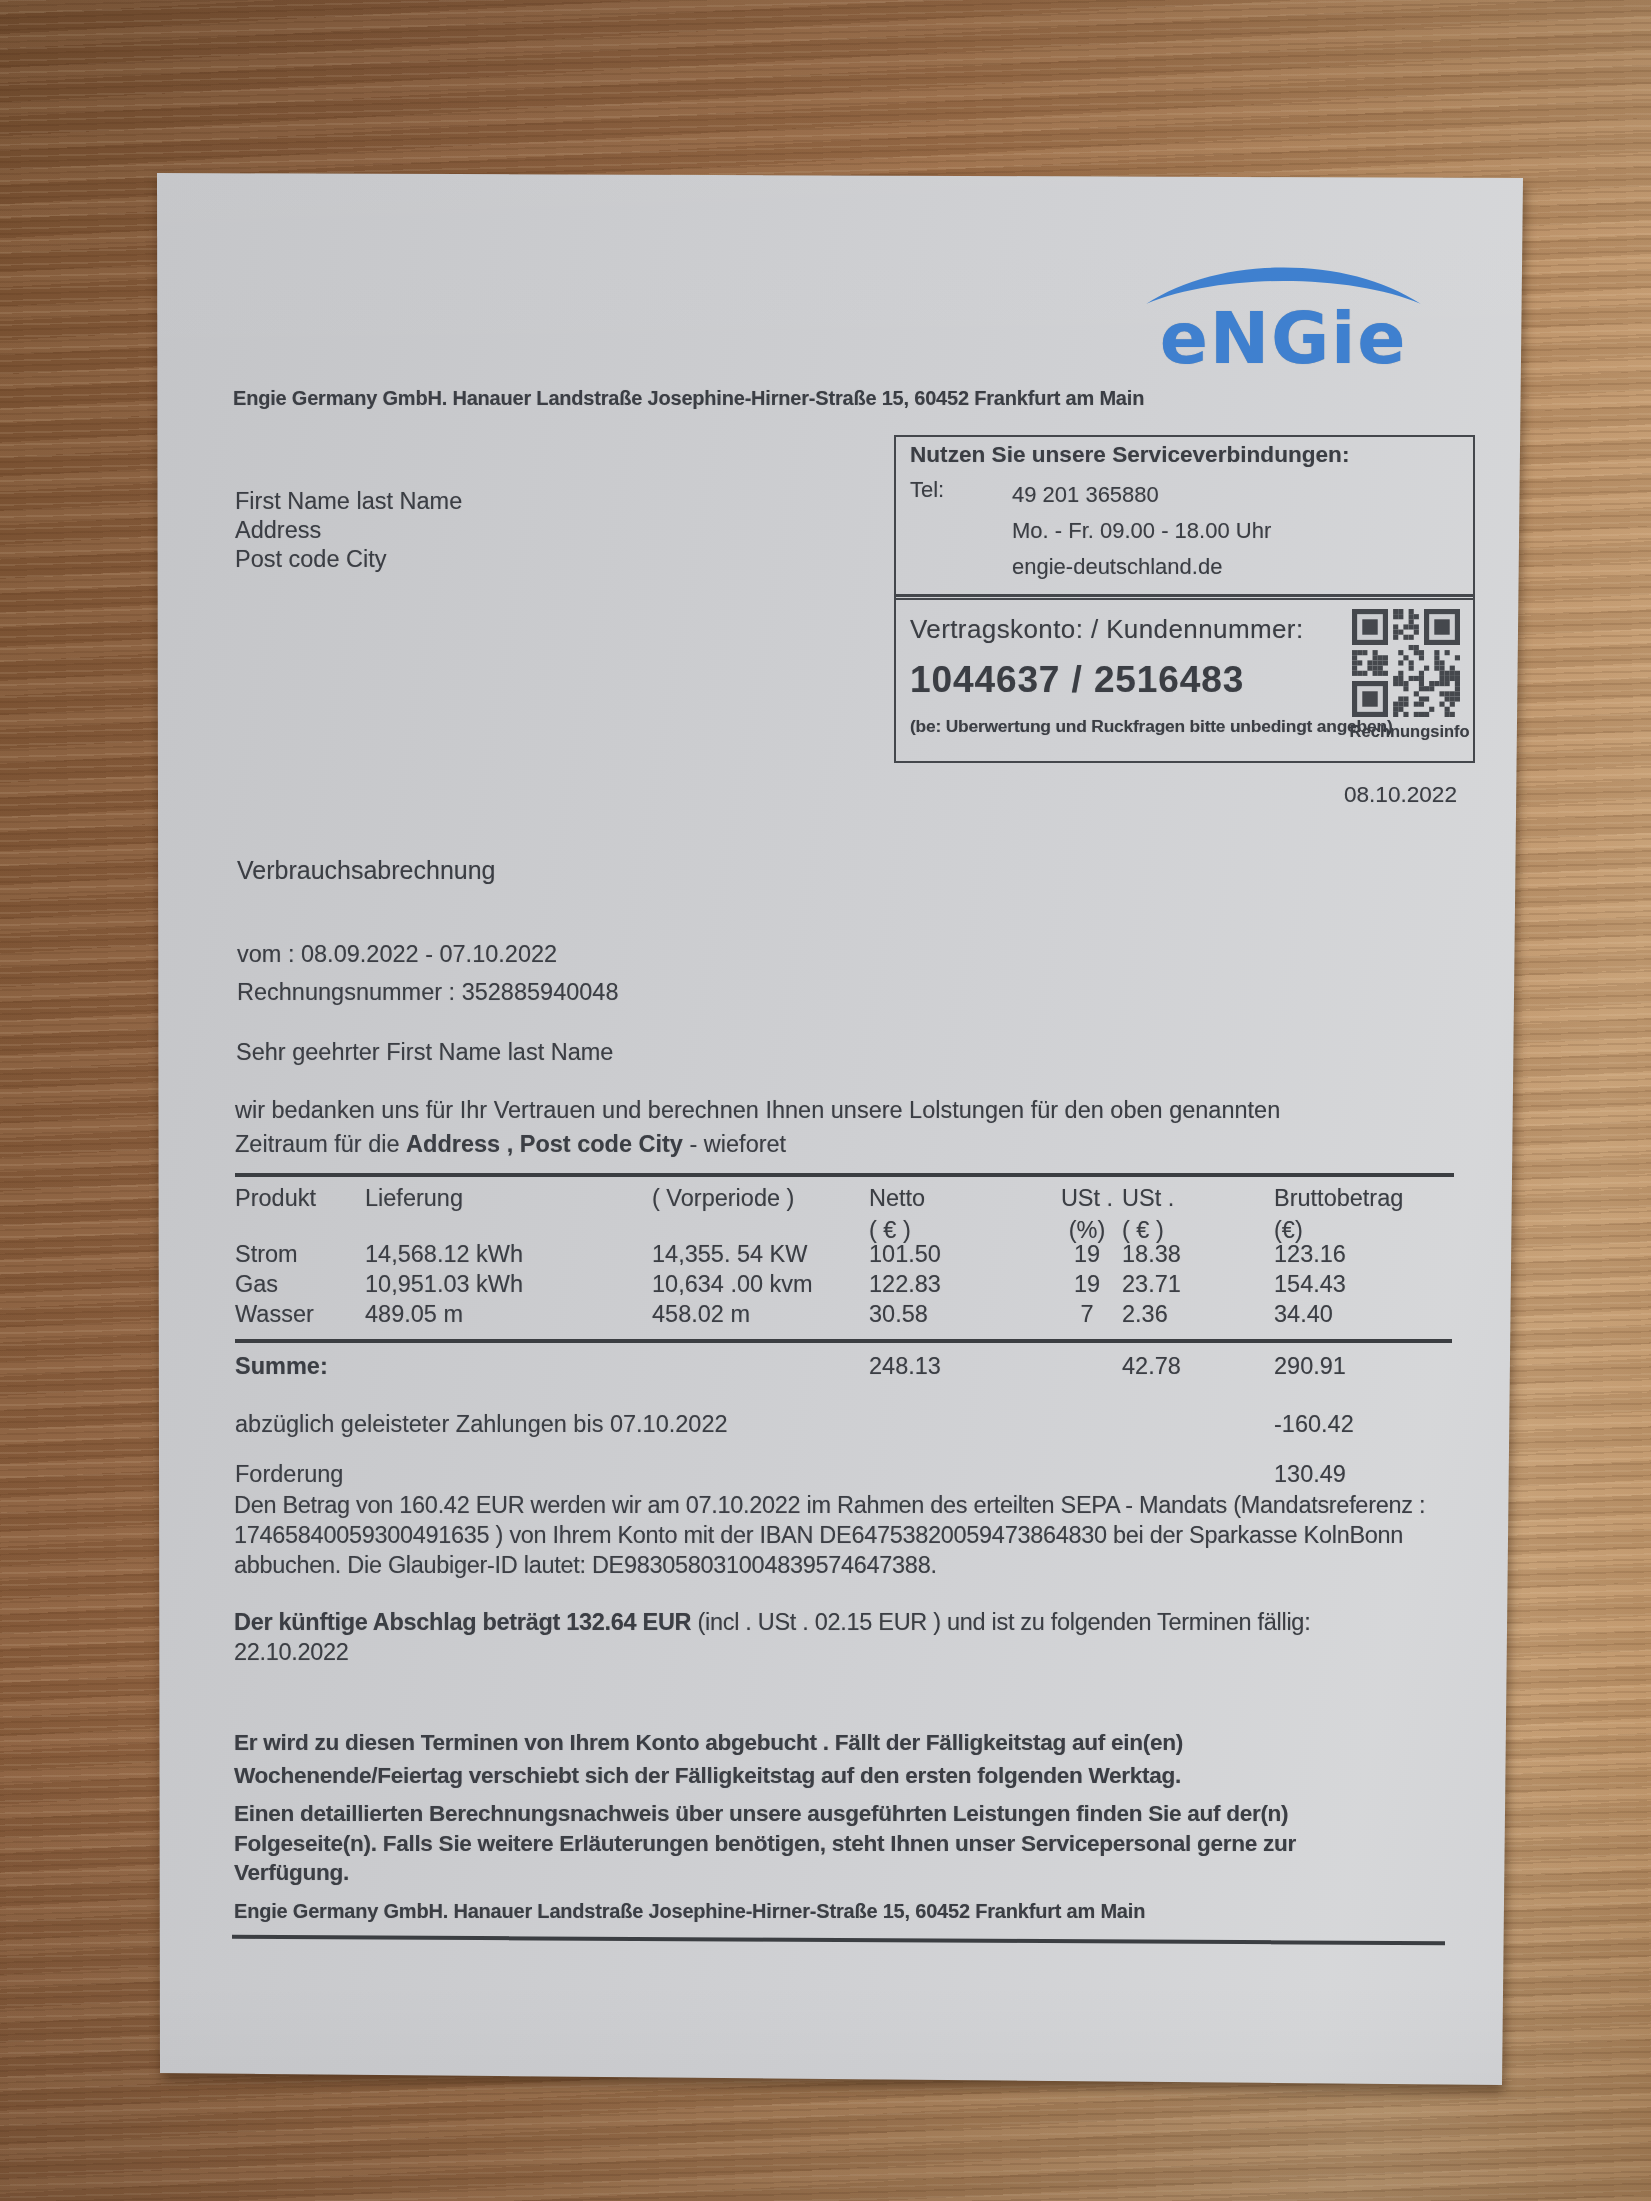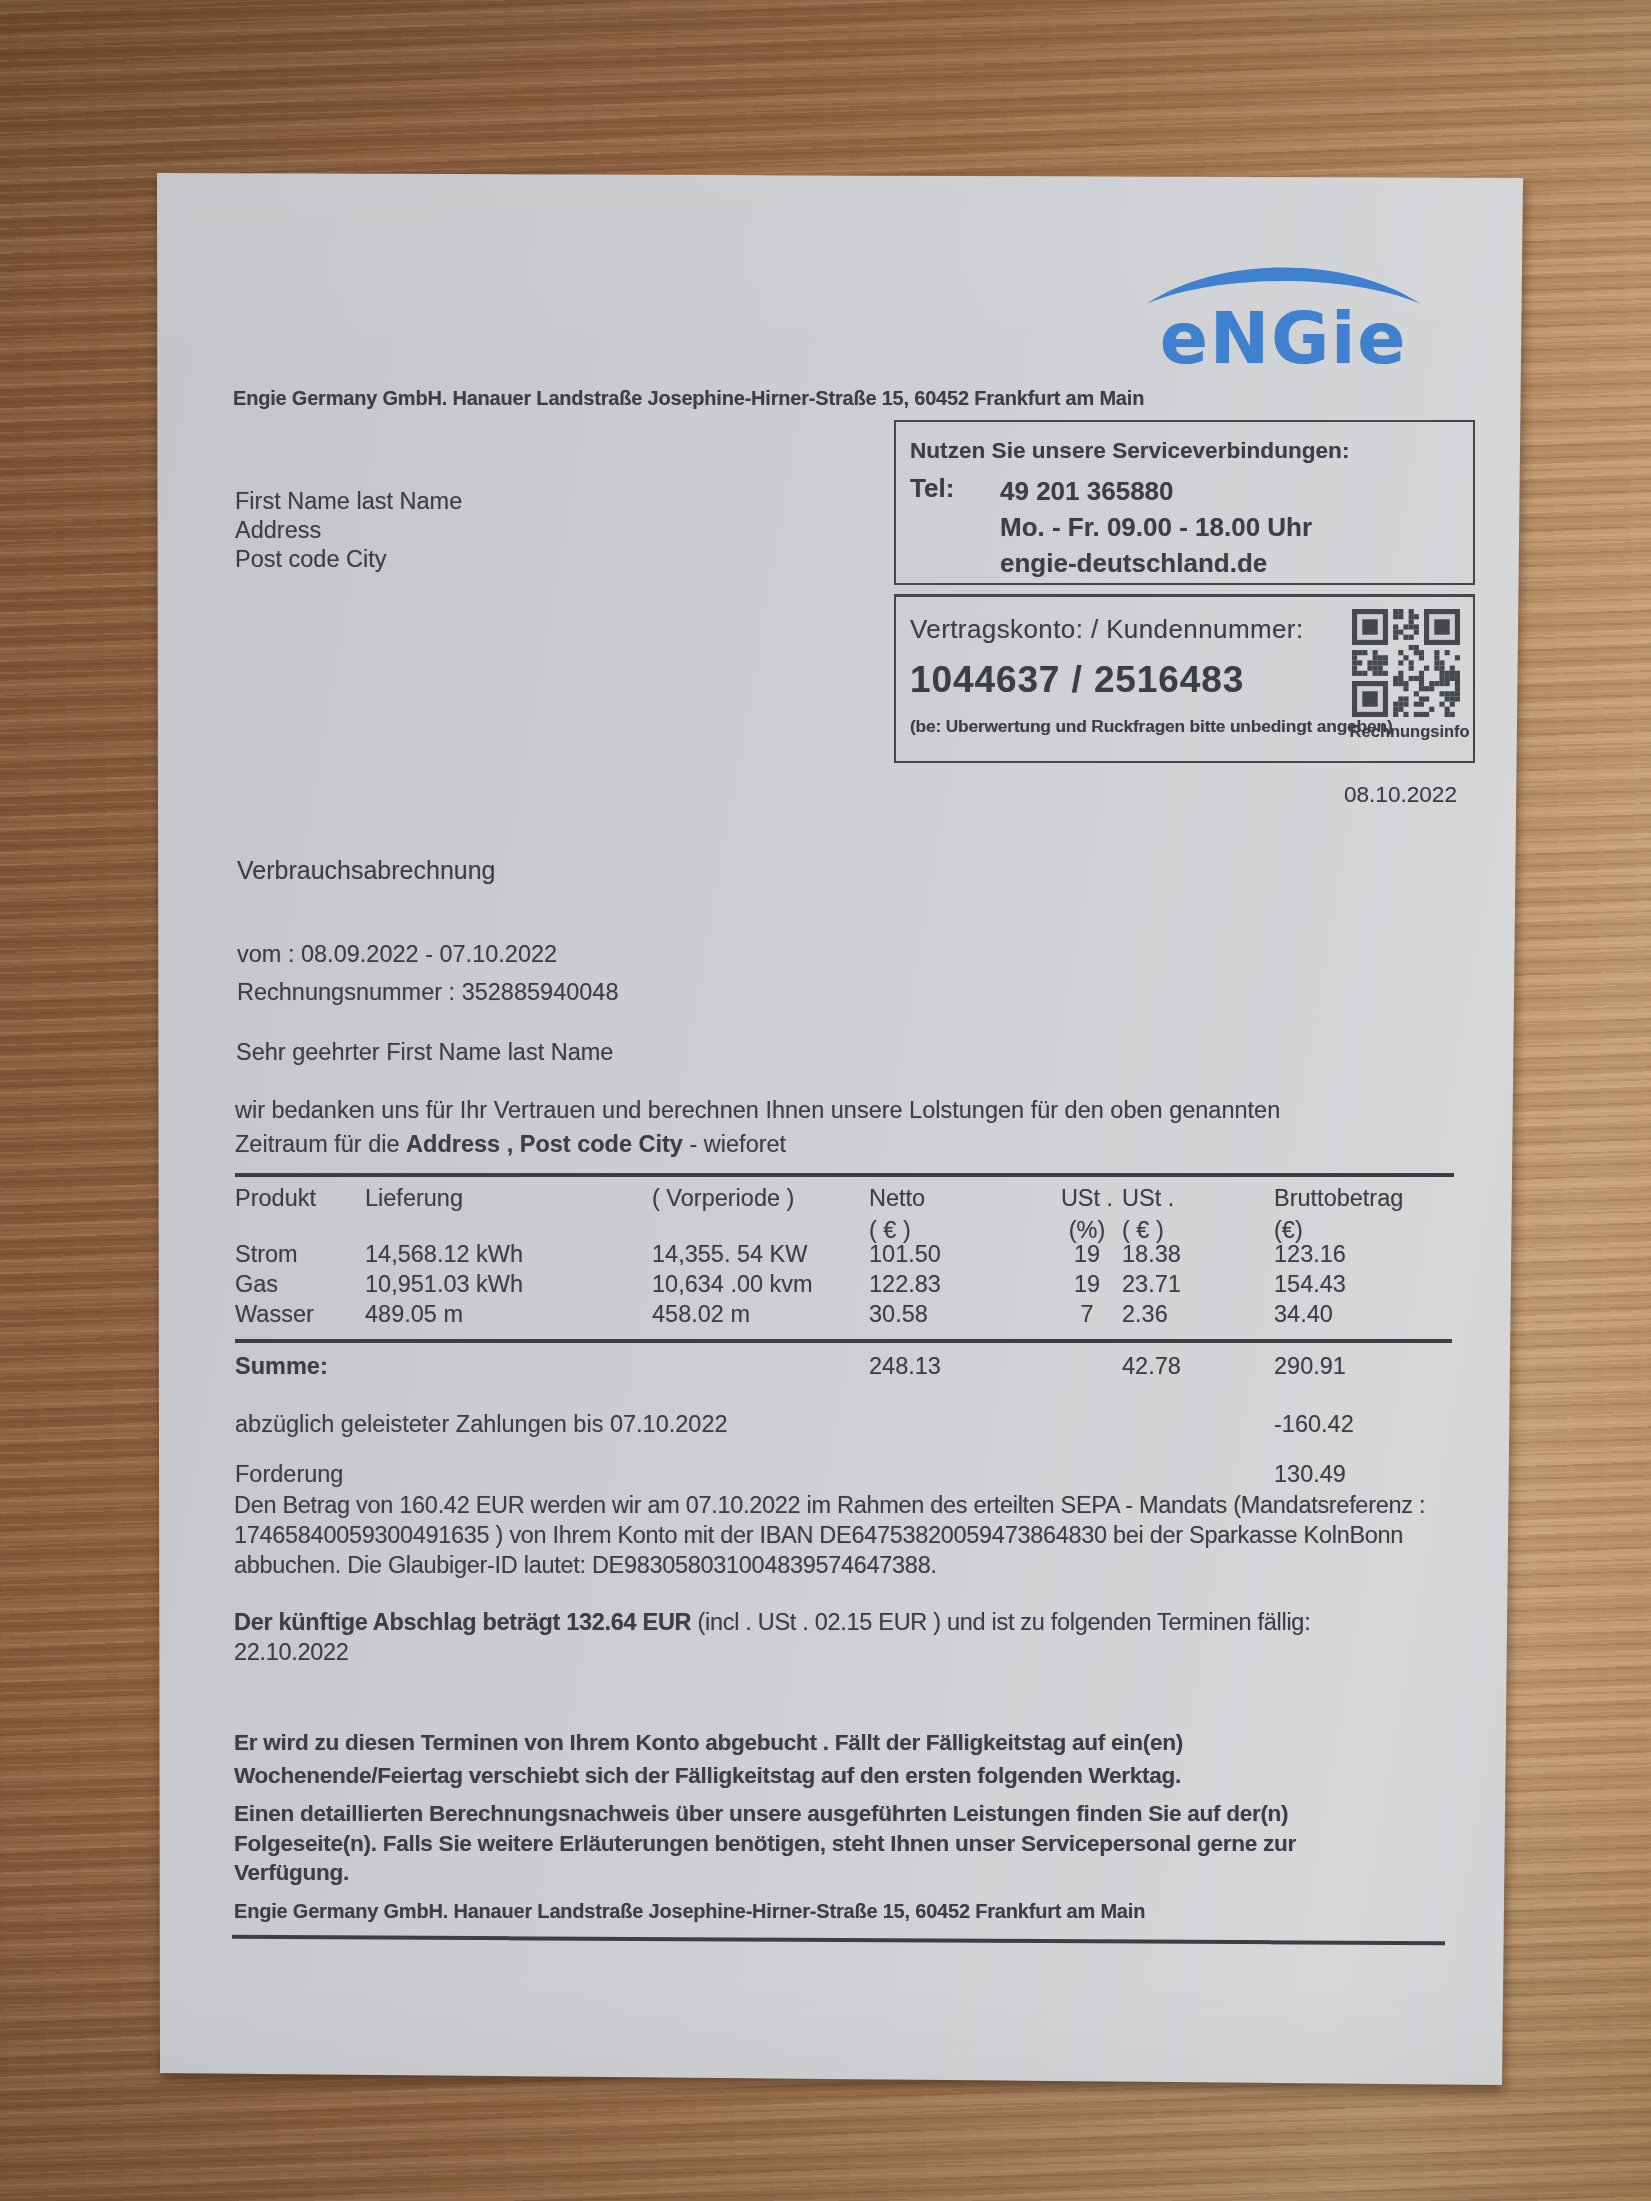--- a/index.html
+++ b/index.html
@@ -21,24 +21,24 @@
       linear-gradient(100deg, #c2c3c6 0%, #c9cacd 28%, #d0d1d4 58%, #d6d7d9 82%, #cfd0d3 100%);
     color:#3b3e44;
     text-shadow:0 0 0.9px rgba(59,62,68,0.35);
   }
   .abs { position:absolute; }
   .b { font-weight:bold; }
   .logo-svg { position:absolute; left:1097px; top:250px; width:295px; height:132px; }
   .sender { left:194px; top:387px; font-size:20px; font-weight:bold; letter-spacing:-0.2px; }
   .recipient { left:196px; top:487px; font-size:23.5px; line-height:29px; }
   .sbox { left:855px; width:581px; border:2.6px solid #44474c; }
-  .sbox-top { top:420px; height:165px; padding:16px 14px; }
+  .sbox-top { top:435px; height:165px; padding:5px 14px; }
   .sbox-bottom { top:594px; height:169px; padding:17.4px 14px; border-top-width:3.5px; }
   .sbox-title { font-size:22.6px; font-weight:bold; }
-  .tel-grid { display:flex; margin-top:8.7px; font-size:26px; font-weight:bold; }
+  .tel-grid { display:flex; margin-top:8.7px; font-size:22px; font-weight:normal;gap:12px; }
   .tel-label { width:90px; }
   .tel-lines { line-height:36px; }
   .acct-label { font-size:26px; letter-spacing:0.4px; }
   .acct-numbers { font-size:37px; font-weight:bold; margin-top:14px; letter-spacing:0.9px; }
   .acct-note { font-size:17.4px; font-weight:bold; margin-top:14.8px; letter-spacing:-0.2px; }
   .qr-block { position:absolute; right:10.4px; top:12px; width:113px; text-align:center; }
   .qr-caption { font-size:16.5px; font-weight:bold; margin-top:1.7px; }
   .date-line { left:1199px; top:782px; width:219px; text-align:right; font-size:22.6px; }
   .doc-title { left:198px; top:856px; font-size:25px; }
   .period { left:198px; top:941px; font-size:23.5px; }

